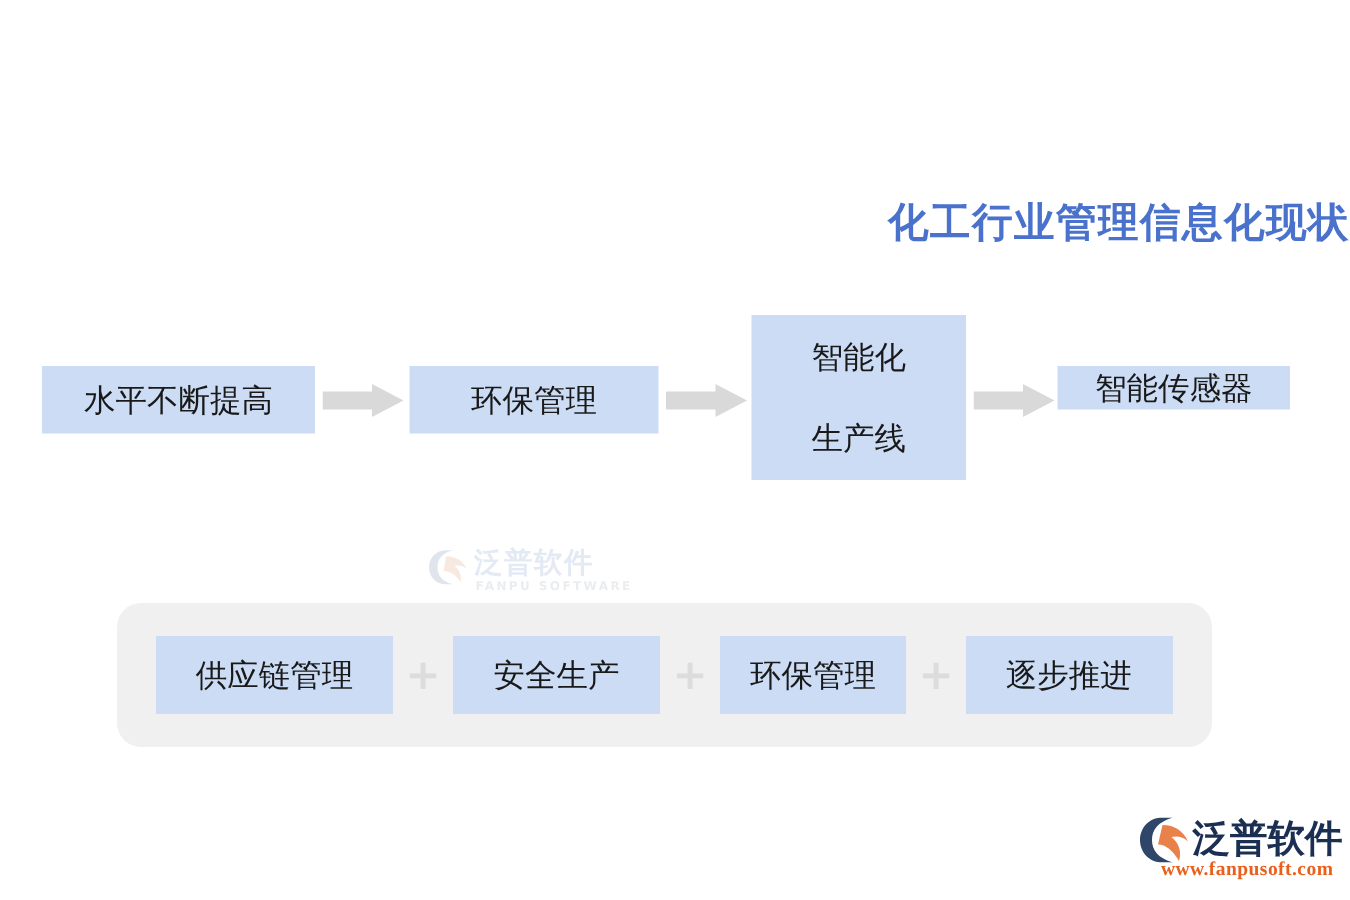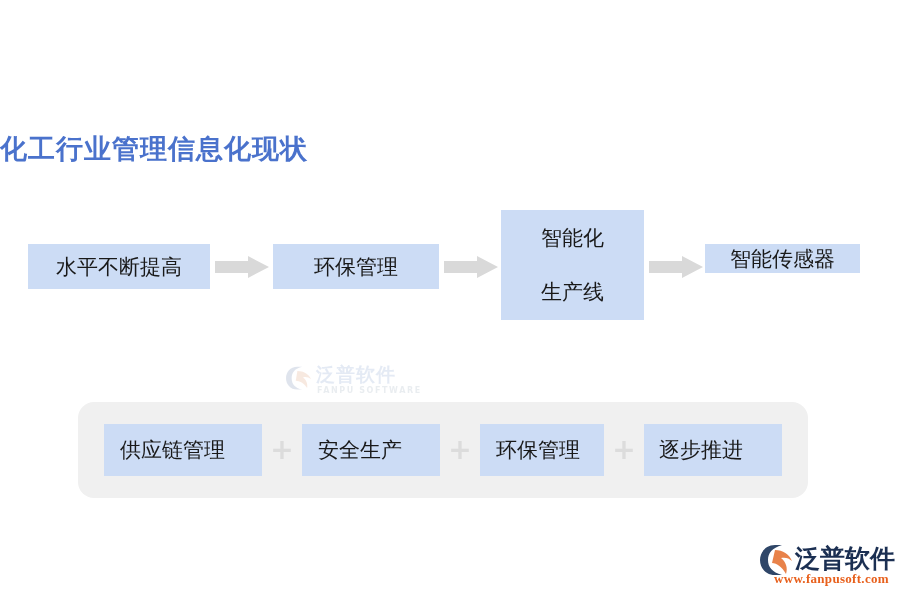--- a/index.html
+++ b/index.html
@@ -20,21 +20,21 @@
     width: 900px;
     height: 600px;
   }
 
   
   .page-title {
     position: absolute;
     left: 0;
     top: 131px;
     width: 900px;
-    text-align: left;
+    text-align: right;
     font-size: 27px;
     font-weight: bold;
     color: #4a72cc;
     letter-spacing: 1px;
     line-height: 36px;
     white-space: nowrap;
   }
 
   
   .flow-row {
@@ -98,20 +98,21 @@
     justify-content: center;
     gap: 0px;
   }
 
   .tag-box {
     background: #ccdcf5;
     color: #191919;
     height: 52px;
     display: flex;
     align-items: center;
+    justify-content: center;
     font-size: 21px;
     white-space: nowrap;
     padding: 0 16px;
     box-sizing: border-box;
   }
   .tag-w0 { width: 158px; }
   .tag-w1 { width: 138px; }
   .tag-w2 { width: 124px; }
   .tag-w3 { width: 138px; padding-left: 15px; }
 

